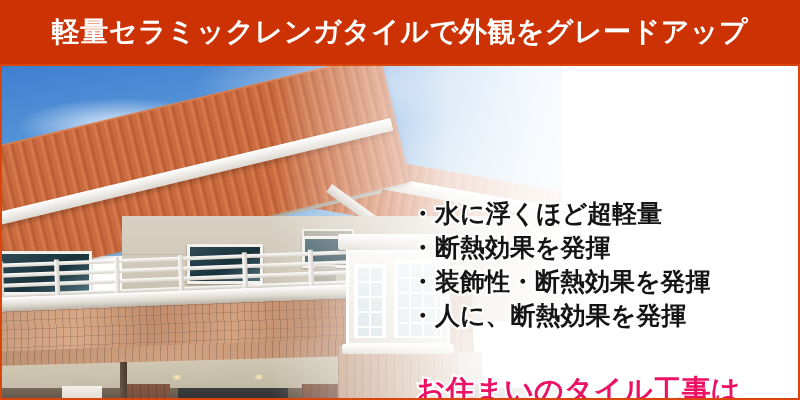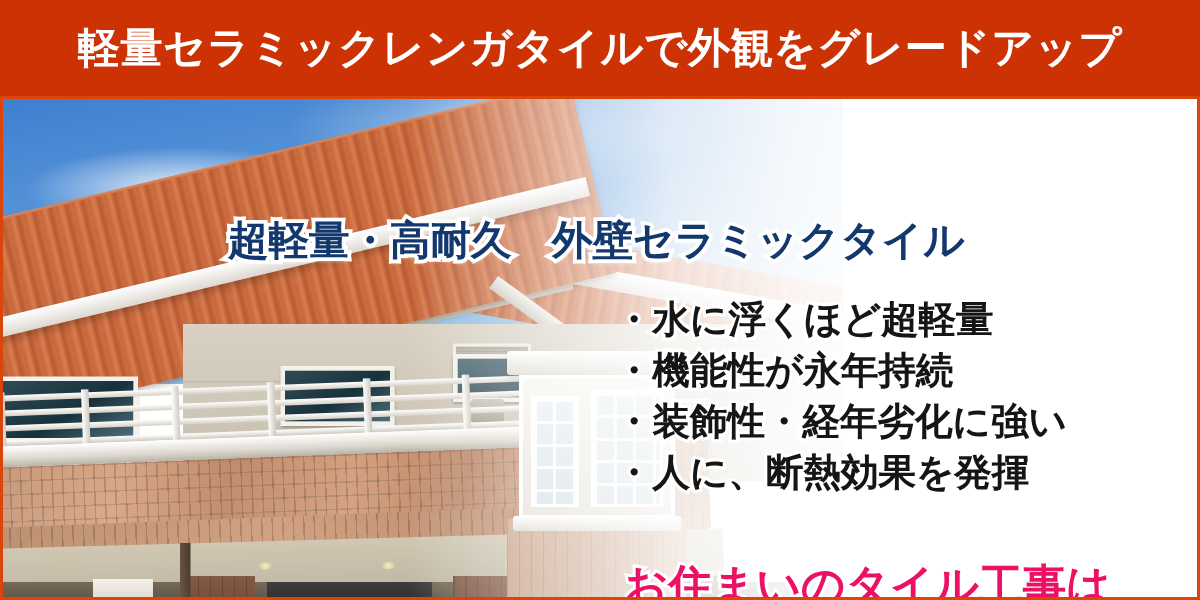--- a/index.html
+++ b/index.html
@@ -323,24 +323,23 @@
       <div class="bay-body"></div>
       <div class="bay-pane" style="left:16px;top:30px;width:32px;height:74px"></div>
       <div class="bay-pane" style="left:56px;top:26px;width:48px;height:78px"></div>
       <div class="bay-sill"></div>
     </div>
   </div>
 
   <div id="fade"></div>
   <div id="fade-bottom"></div>
 
-  <div id="subtitle">超軽量・高耐久　外壁セラミックタイル</div>
 
   <div id="bullets">
     <div class="bullet">・水に浮くほど超軽量</div>
-    <div class="bullet">・機能性が永年持続</div>
-    <div class="bullet">・装飾性・経年劣化に強い</div>
+    <div class="bullet">・断熱効果を発揮</div>
+    <div class="bullet">・装飾性・断熱効果を発揮</div>
     <div class="bullet">・人に、断熱効果を発揮</div>
   </div>
 
   <div id="tagline">お住まいのタイル工事は</div>
 
 </div>
 
 </body></html>

